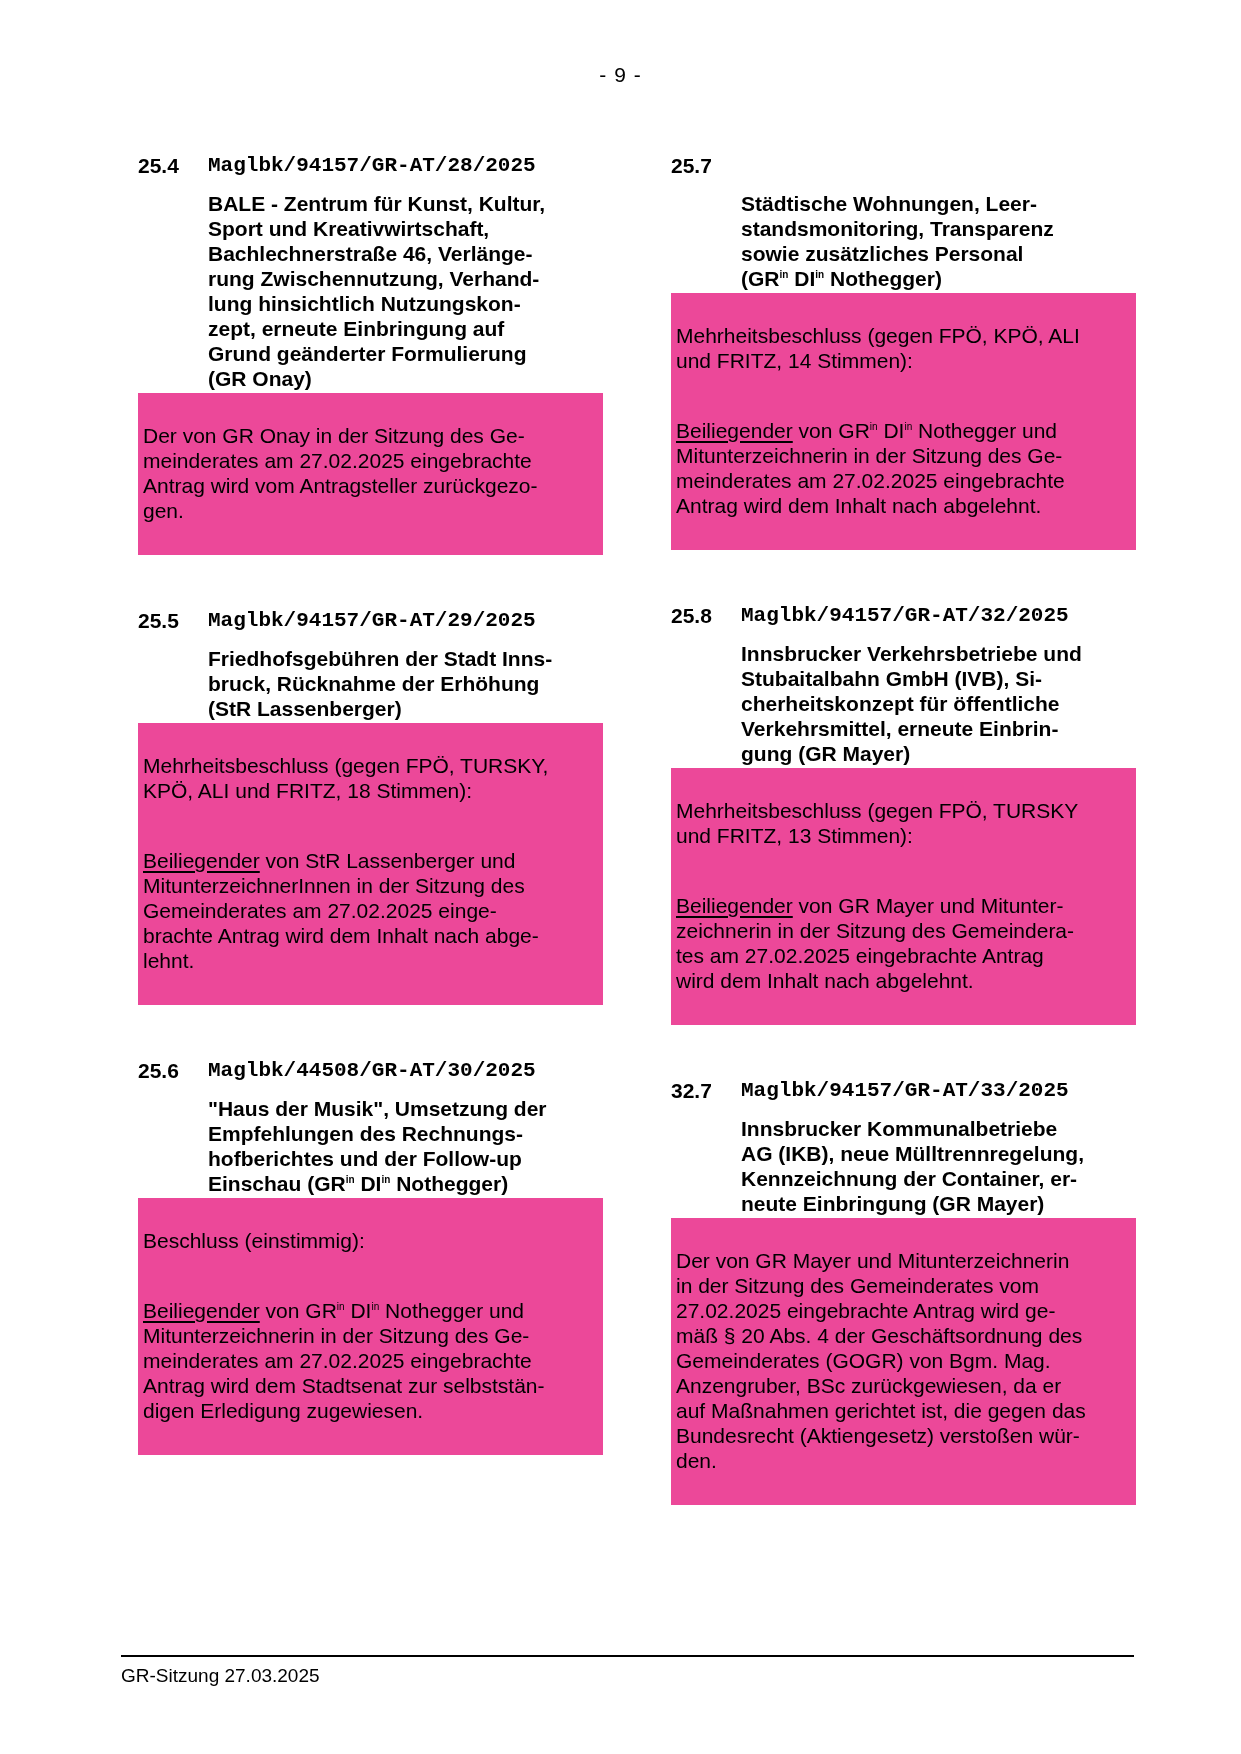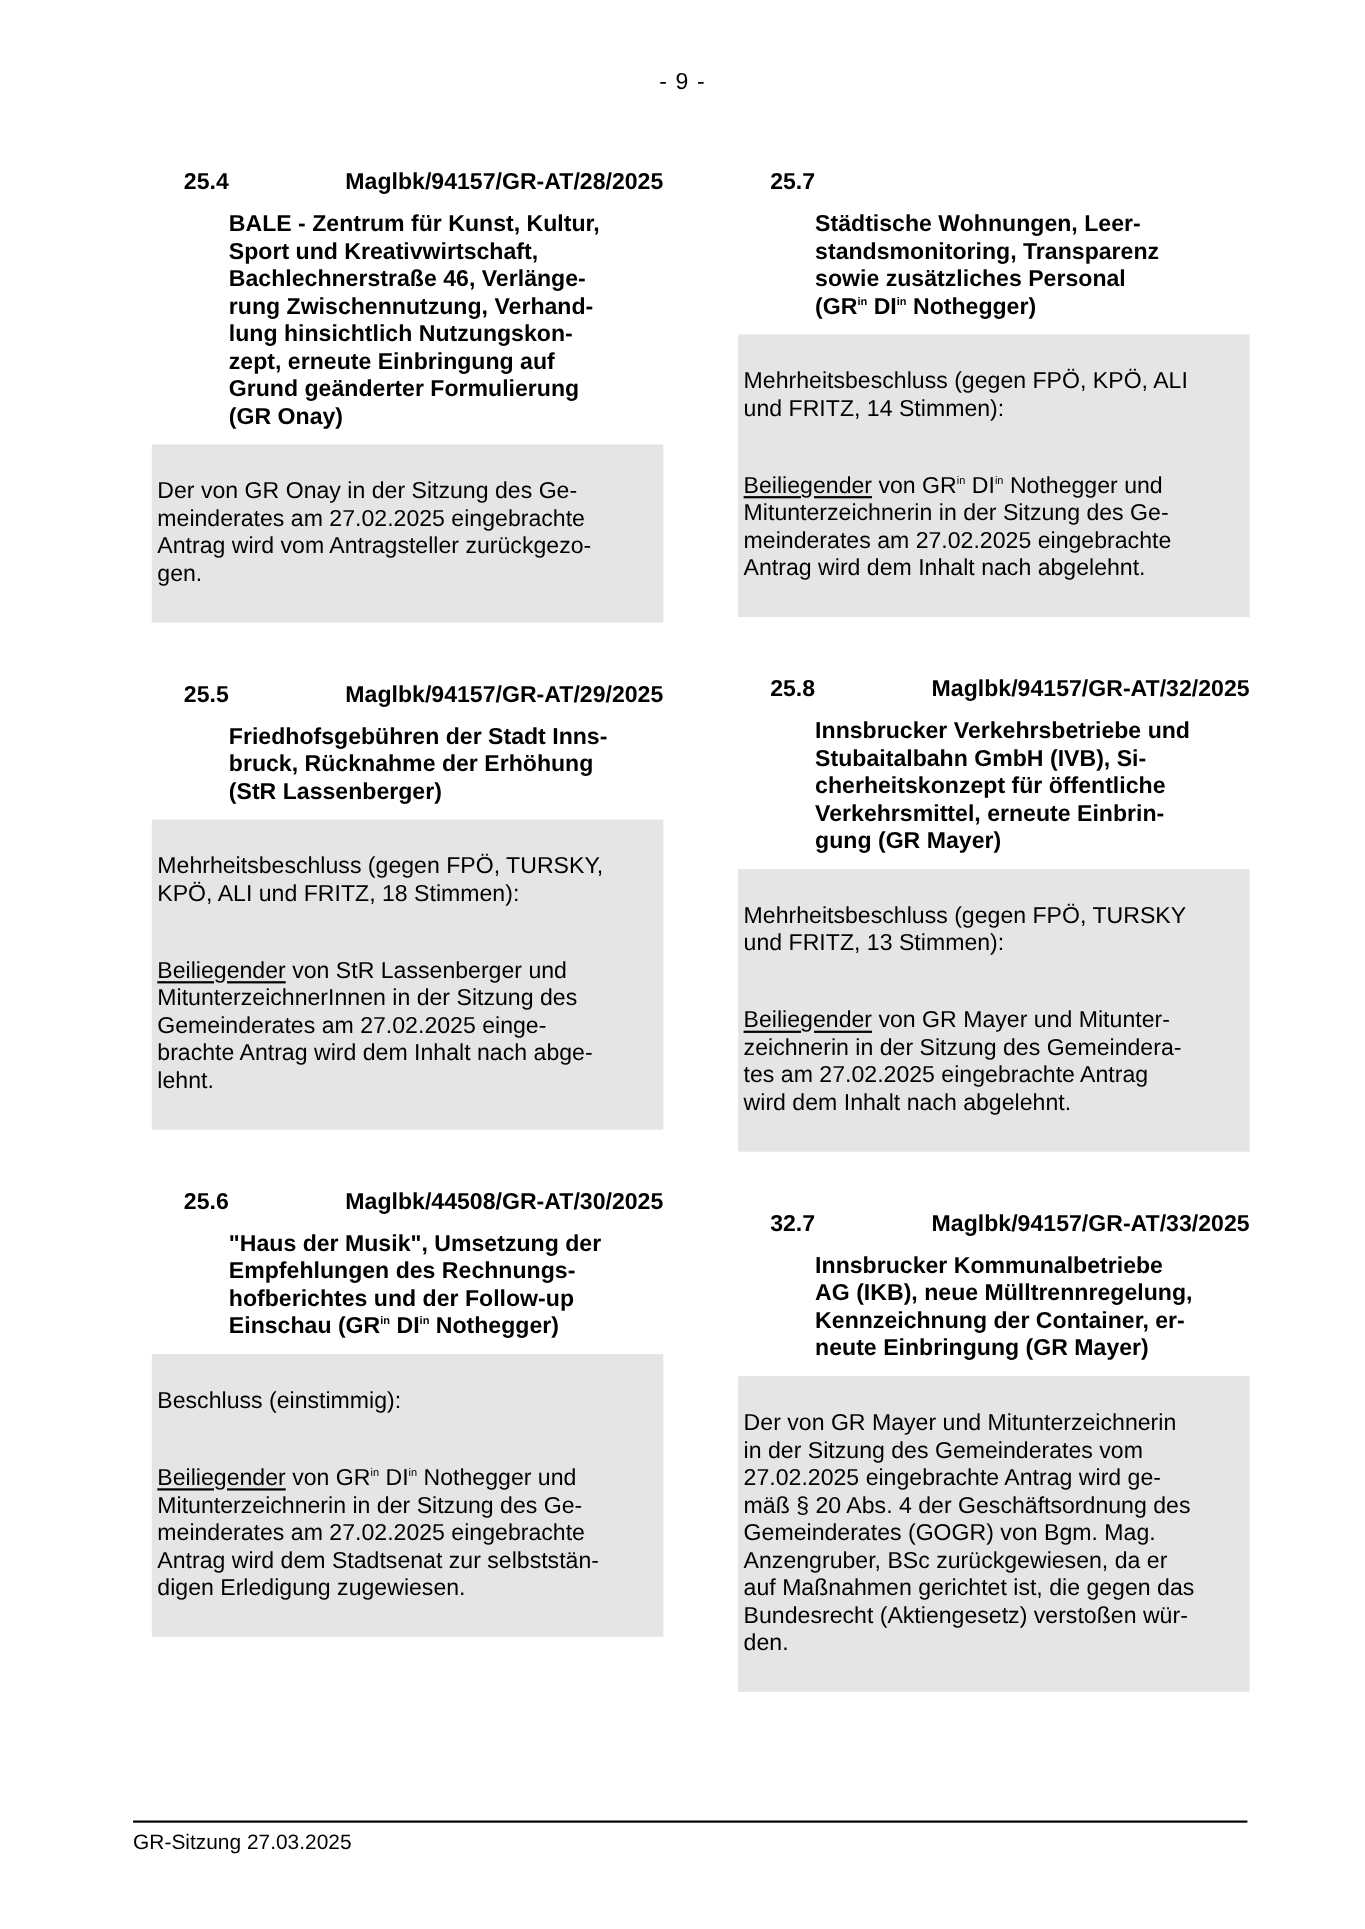--- a/index.html
+++ b/index.html
@@ -29,31 +29,31 @@
     left: 138px;
     display: flex;
     gap: 68px;
   }
   .col {
     width: 465px;
     display: flex;
     flex-direction: column;
   }
   .item { margin-bottom: 53px; }
-  .item-head { display: flex; font-weight: bold; text-align: right; }
+  .item-head { display: flex; font-weight: bold; }
   .item-num { width: 70px; flex: none; }
-  .item-ref { flex: 1; }
+  .item-ref { flex: 1; font-family: Liberation Mono, monospace; }
   .item-title {
     margin: 13px 0 0 70px;
     font-weight: bold;
     white-space: pre-line;
   }
   .decision {
-    margin-top: 13px;
-    background: #e5e5e5;
+    margin-top: 2px;
+    background: #ec4899;
     padding: 5px 6px 7px 5px;
     white-space: pre-line;
   }
   .para + .para { margin-top: 20px; }
   .decision u { text-decoration: underline; text-underline-offset: 3px; text-align: center; }
   sup {
     font-size: 10px;
     line-height: 0;
     vertical-align: super;
   }

